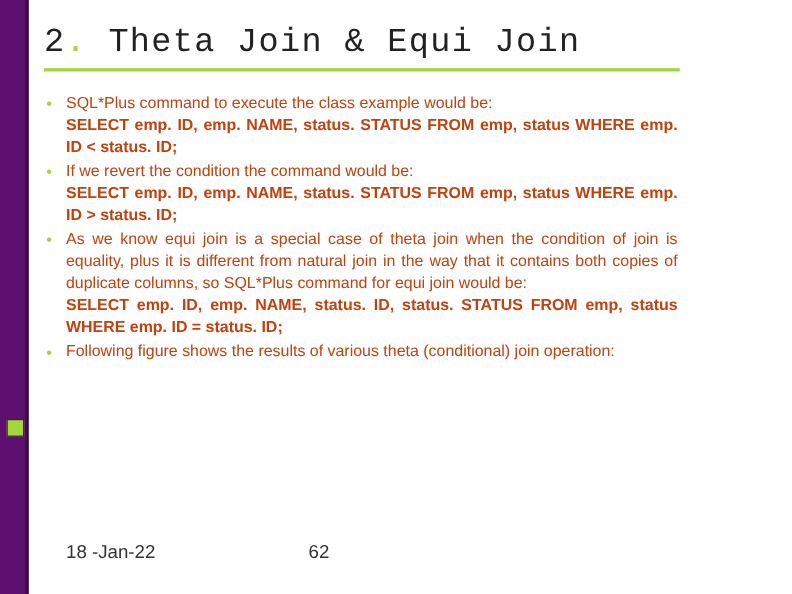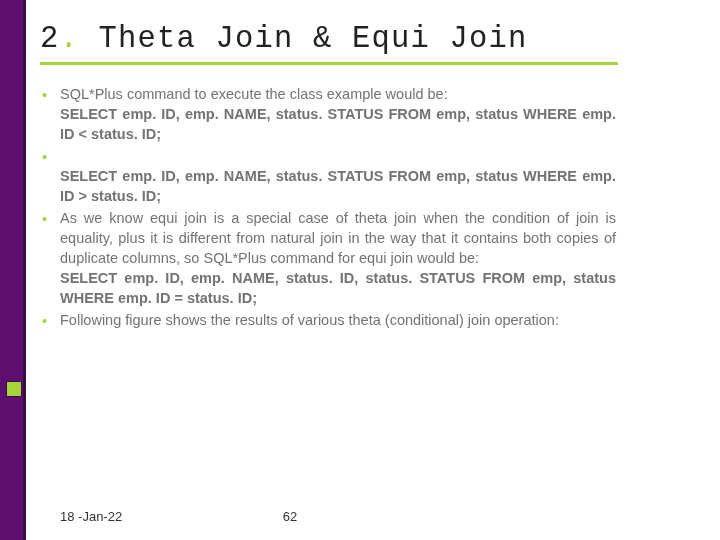--- a/index.html
+++ b/index.html
@@ -63,33 +63,33 @@
     color: #a4d63a;
     width: 18px;
     flex: 0 0 18px;
     line-height: 20px;
     text-align: left;
     margin-top: 1px;
   }
   .bullet .text {
     font-size: 14.5px;
     line-height: 20px;
-    color: #737373;
+    color: #c2410c;
     text-align: justify;
   }
   .bold-line {
     font-weight: 700;
   }
   .footer {
     position: absolute;
-    bottom: 16px;
+    bottom: 28px;
     left: 60px;
     right: 42px;
     display: flex;
-    font-size: 13px;
+    font-size: 17px;
     color: #333;
   }
   .footer .fdate { width: 200px; }
   .footer .fauth { flex: 1; text-align: center; }
   .footer .fpage { width: 60px; text-align: center; }
 </style>
 </head>
 <body>
 
 <div class="slide">
@@ -109,21 +109,21 @@
       <div class="dot">•</div>
       <div class="text">
         <span>SQL*Plus command to execute the class example would be:</span><br>
         <span class="bold-line">SELECT emp. ID, emp. NAME, status. STATUS FROM emp, status WHERE emp. ID &lt; status. ID;</span>
       </div>
     </div>
 
     <div class="bullet">
       <div class="dot">•</div>
       <div class="text">
-        <br>
+        <span>If we revert the condition the command would be:</span><br>
         <span class="bold-line">SELECT emp. ID, emp. NAME, status. STATUS FROM emp, status WHERE emp. ID &gt; status. ID;</span>
       </div>
     </div>
 
     <div class="bullet">
       <div class="dot">•</div>
       <div class="text">
         <span>As we know equi join is a special case of theta join when the condition of join is equality, plus it is different from natural join in the way that it contains both copies of duplicate columns, so SQL*Plus command for equi join would be:</span><br>
         <span class="bold-line">SELECT emp. ID, emp. NAME, status. ID, status. STATUS FROM emp, status WHERE emp. ID = status. ID;</span>
       </div>

